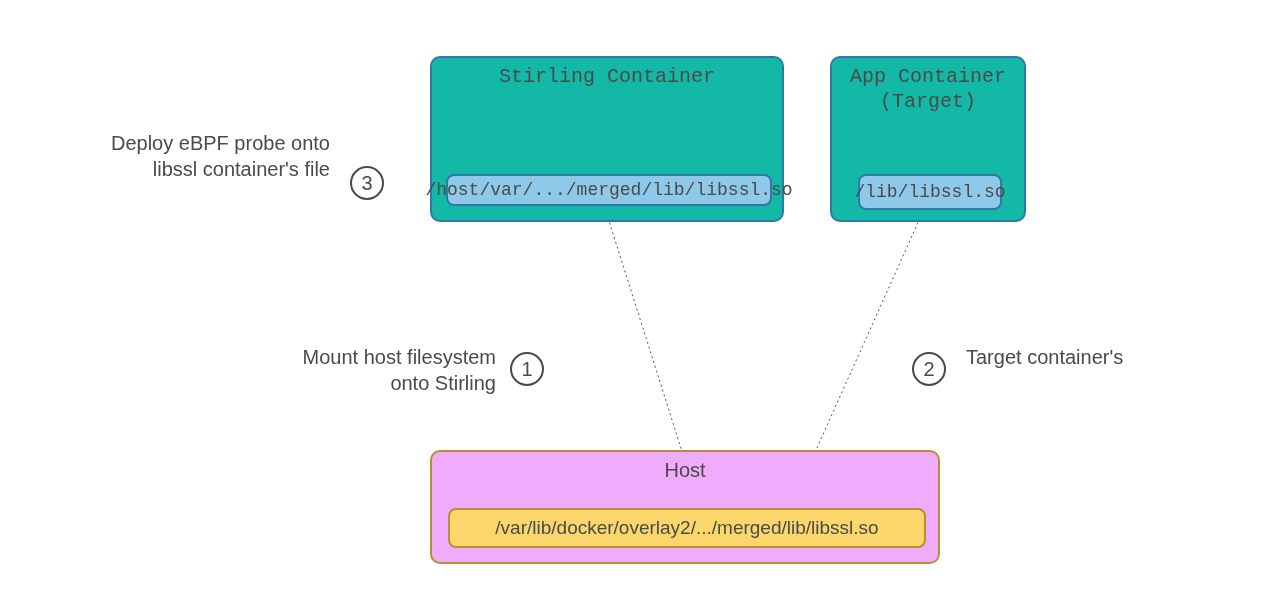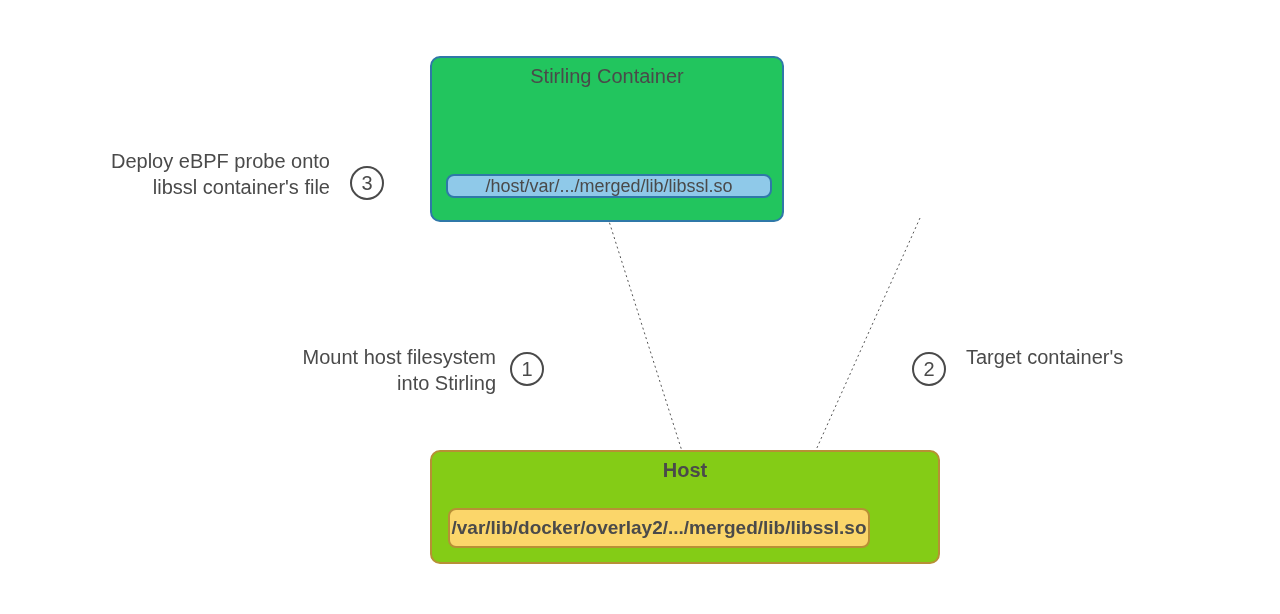--- a/index.html
+++ b/index.html
@@ -16,27 +16,27 @@
     width: 1280px;
     height: 614px;
   }
   .box {
     position: absolute;
     border: 2px solid;
     border-radius: 10px;
     box-sizing: border-box;
   }
   .box-blue {
-    background: #22c55e;
+    background: #14b8a6;
     border-color: #2f78a8;
+    font-family: Liberation Mono, monospace;
   }
   .box-yellow {
-    background: #84cc16;
+    background: #f0abfc;
     border-color: #b79035;
-    font-weight: bold;
   }
   .box-title {
     text-align: center;
     font-size: 20px;
     color: #4a4a4a;
     padding-top: 6px;
     line-height: 1.25;
   }
   .inner-box {
     position: absolute;
@@ -100,44 +100,53 @@
 
 <div class="stage">
 
   <svg class="lines">
     <line x1="608" y1="218" x2="700" y2="508"></line>
     <line x1="920" y1="218" x2="790" y2="508"></line>
   </svg>
 
   <div class="box box-blue" style="left:430px; top:56px; width:354px; height:166px;">
     <div class="box-title">Stirling Container</div>
-    <div class="inner-box inner-blue" style="left:14px; top:116px; width:326px; height:24px;">
+    <div class="inner-box inner-blue" style="left:14px; top:116px; width:326px; height:32px;">
       <span>/host/var/.../merged/lib/libssl.so</span>
     </div>
   </div>
 
+  <div class="box box-blue" style="left:830px; top:56px; width:196px; height:166px;">
+    <div class="box-title">
+      <span>App Container</span><br>
+      <span>(Target)</span>
+    </div>
+    <div class="inner-box inner-blue" style="left:26px; top:116px; width:144px; height:36px;">
+      <span>/lib/libssl.so</span>
+    </div>
+  </div>
 
   <div class="box box-yellow" style="left:430px; top:450px; width:510px; height:114px;">
     <div class="box-title">Host</div>
-    <div class="inner-box inner-yellow" style="left:16px; top:56px; width:422px; height:40px; font-size:19px;">
+    <div class="inner-box inner-yellow" style="left:16px; top:56px; width:478px; height:40px; font-size:19px;">
       <span>/var/lib/docker/overlay2/.../merged/lib/libssl.so</span>
     </div>
   </div>
 
-  <div class="label right-align" style="left:70px; top:148px; width:260px;text-align:right;">
+  <div class="label right-align" style="left:70px; top:130px; width:260px;text-align:right;">
     <span>Deploy eBPF probe onto</span><br>
     <span>libssl container's file</span><br>
   </div>
   <div class="circle" style="left:350px; top:166px;">
     <span>3</span>
   </div>
 
   <div class="label right-align" style="left:266px; top:344px; width:230px;">
     <span>Mount host filesystem</span><br>
-    <span>into Stirling</span>
+    <span>onto Stirling</span>
   </div>
   <div class="circle" style="left:510px; top:352px;">
     <span>1</span>
   </div>
 
   <div class="circle" style="left:912px; top:352px;">
     <span>2</span>
   </div>
   <div class="label left-align" style="left:966px; top:344px; width:230px;">
     <span>Target container's</span><br>

